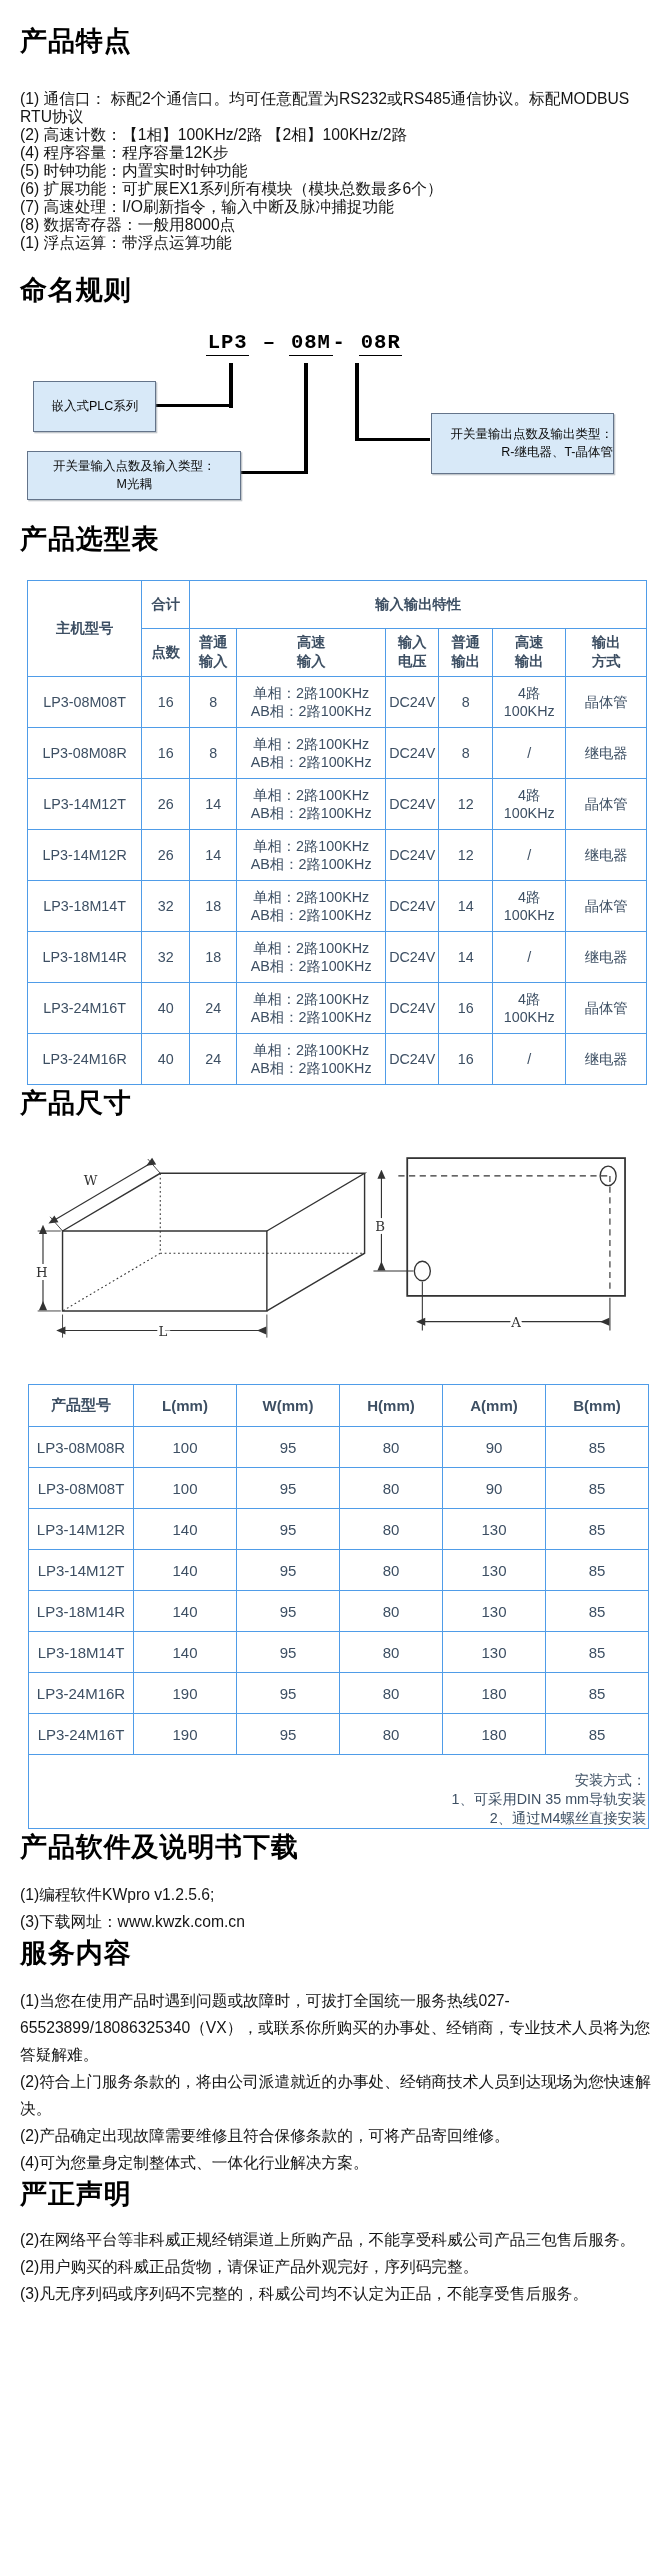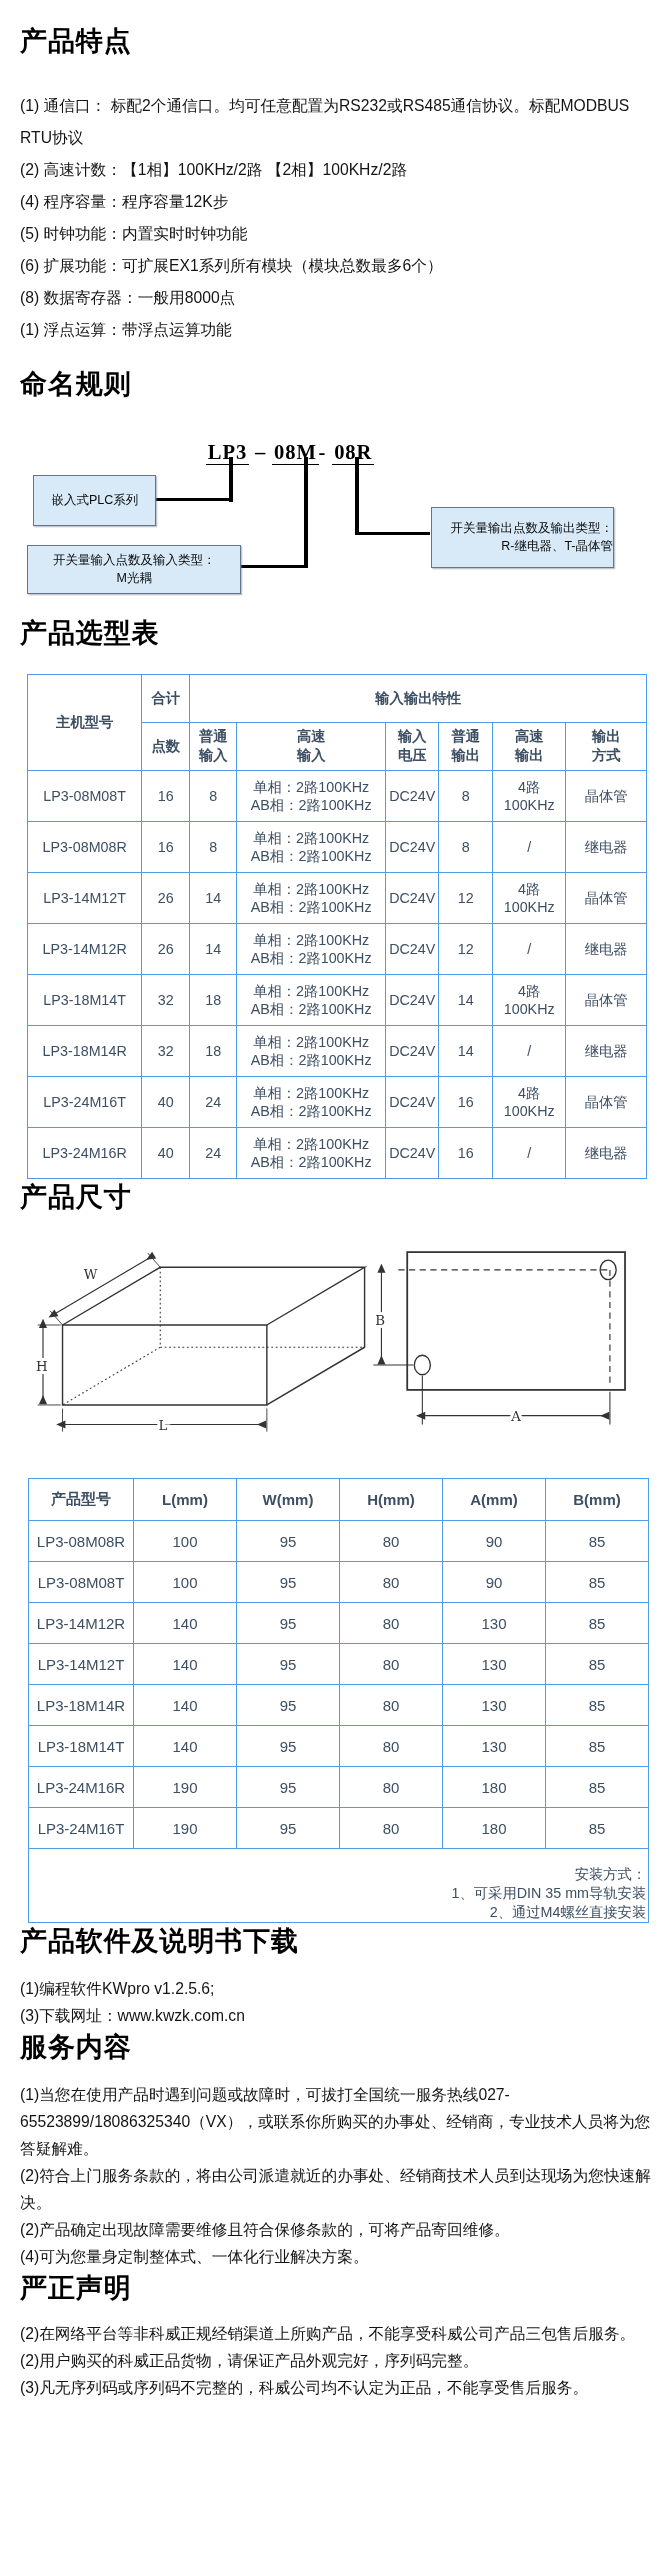--- a/index.html
+++ b/index.html
@@ -8,27 +8,27 @@
     padding:23px 20px 0 20px;
     font-family:"Liberation Sans","DejaVu Sans",sans-serif;
     color:#111;
   }
   h2.sec{
     font-size:27px;line-height:36px;font-weight:700;color:#000;
     margin:0;letter-spacing:0.9px;
   }
   
   .para-block{margin-top:30.5px;}
-  .para-block p{margin:0;font-size:15.7px;line-height:32px;color:#141414;}
+  .para-block p{margin:0;font-size:15.7px;line-height:18px;color:#141414;}
   .loose p{line-height:27px;}
   
   .diagram{position:relative;height:190px;margin-top:23px;}
   .model-line{
-    position:absolute;left:186px;top:16px;
-    font-family:Liberation Serif, serif;
+    position:absolute;left:186px;top:0;
+    font-family:Liberation Mono, monospace;
     font-size:20.6px;font-weight:600;color:#000;letter-spacing:0.9px;white-space:nowrap;
   }
   .model-line .u{border-bottom:1.8px solid #000;padding:0 1.8px 1.8px 1.8px;}
   .dline{position:absolute;background:#000;}
   .dbox{
     position:absolute;background:#d8e9f8;border:0.9px solid #64748a;
     box-shadow:1.3px 1.3px 0 rgba(120,130,140,.45);
     display:flex;flex-direction:column;align-items:center;justify-content:center;
     font-size:12.5px;line-height:18px;color:#0a0a0a;text-align:center;
   }
@@ -70,20 +70,21 @@
 </head>
 <body>
 
 <h2 class="sec">产品特点</h2>
 <div class="para-block">
   <p> (1) 通信口：  标配2个通信口。均可任意配置为RS232或RS485通信协议。标配MODBUS RTU协议</p>
   <p> (2) 高速计数：【1相】100KHz/2路 【2相】100KHz/2路</p>
   <p> (4) 程序容量：程序容量12K步</p>
   <p> (5) 时钟功能：内置实时时钟功能</p>
   <p> (6) 扩展功能：可扩展EX1系列所有模块（模块总数最多6个）</p>
+  <p> (7) 高速处理：I/O刷新指令，输入中断及脉冲捕捉功能</p>
   <p> (8) 数据寄存器：一般用8000点</p>
   <p> (1) 浮点运算：带浮点运算功能</p>
 </div>
 
 <h2 class="sec" style="margin-top:20px">命名规则</h2>
 <div class="diagram">
   <div class="model-line">
     <span class="u">LP3</span><span> – </span><span class="u">08M</span><span>- </span><span class="u">08R</span>
   </div>
 

